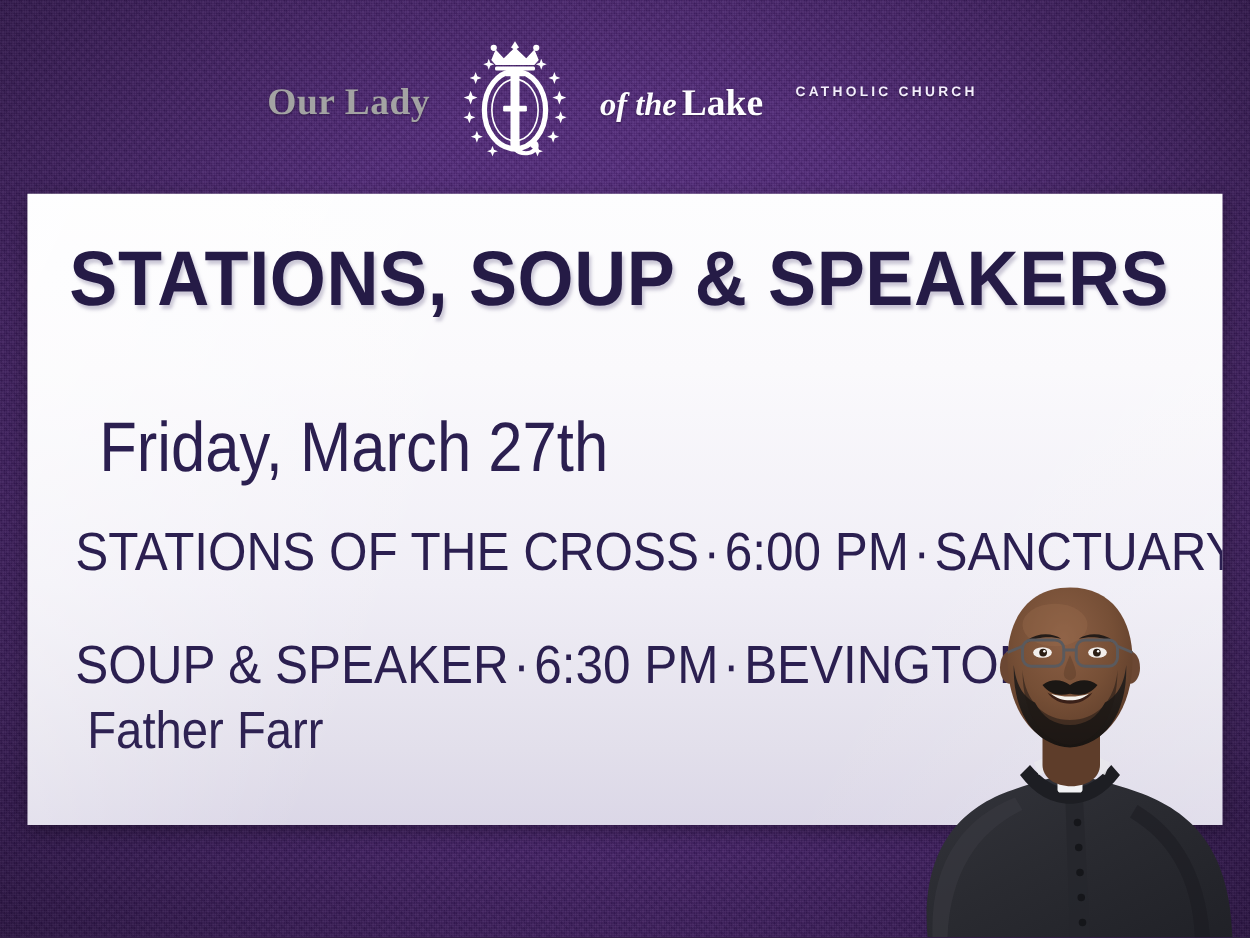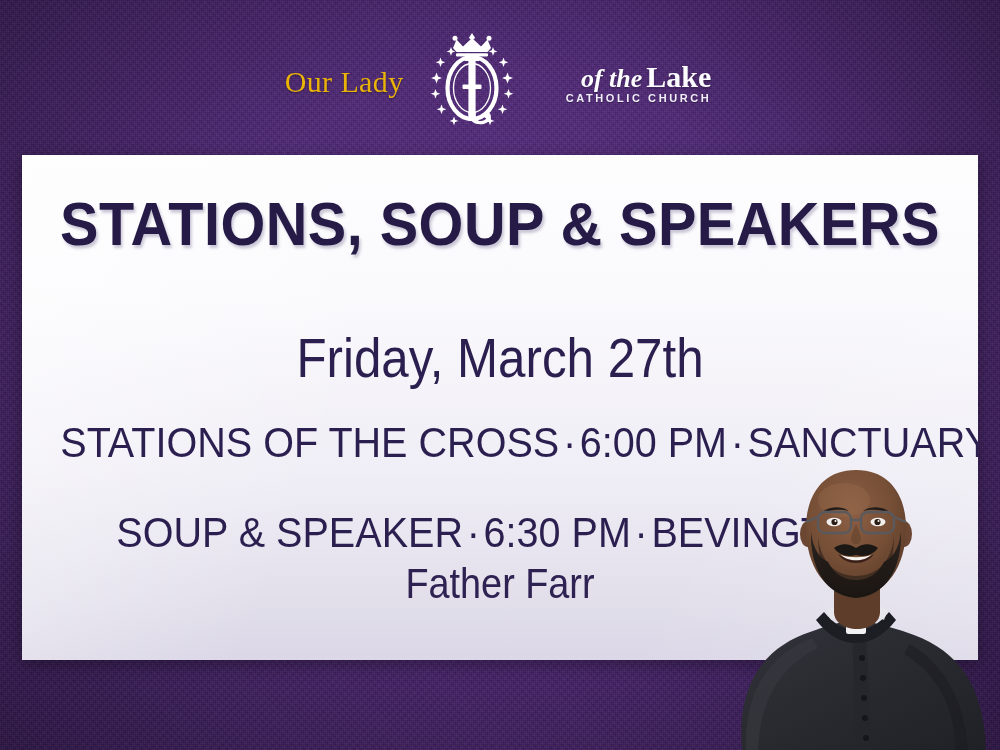--- a/index.html
+++ b/index.html
@@ -50,40 +50,40 @@
   }
   .logo-inner {
     display: flex;
     align-items: center;
     justify-content: center;
     gap: 0px;
     transform: translateX(-2px);
   }
   .logo-word-left {
     font-family: "Liberation Serif", serif;
-    font-weight: normal;
+    font-weight: bold;
     font-size: 30px;
     letter-spacing: 0.4px;
-    color: #eab308;
+    color: #a3a3a3;
     text-shadow: 0 1px 2px rgba(0,0,0,0.35);
     white-space: nowrap;
     padding-right: 2px;
   }
   .logo-mark {
     position: relative;
     width: 132px;
     height: 112px;
     flex: none;
   }
   .logo-mark svg { display: block; }
 
   .logo-right {
     display: flex;
-    flex-direction: column;
-    align-items: flex-end;
+    flex-direction: row;
+    align-items: flex-start;
     justify-content: center;
     padding-left: 2px;
     margin-top: 2px;
   }
   .logo-word-right {
     font-family: "Liberation Serif", serif;
     font-size: 30px;
     color: #fdfcff;
     text-shadow: 0 1px 2px rgba(0,0,0,0.35);
     white-space: nowrap;
@@ -125,21 +125,20 @@
     position: absolute;
     inset: 0;
     background: linear-gradient(115deg, rgba(255,255,255,0.55) 0%, rgba(255,255,255,0.0) 38%, rgba(255,255,255,0.0) 70%, rgba(255,255,255,0.18) 100%);
     pointer-events: none;
   }
 
   .card-content {
     position: relative;
     width: 100%;
     height: 100%;
-    text-align: center;
     color: #231a42;
   }
 
   .headline {
     position: absolute;
     left: 0; right: 0;
     top: 38px;
     font-family: "Liberation Sans", sans-serif;
     font-weight: bold;
     font-size: 62px;

